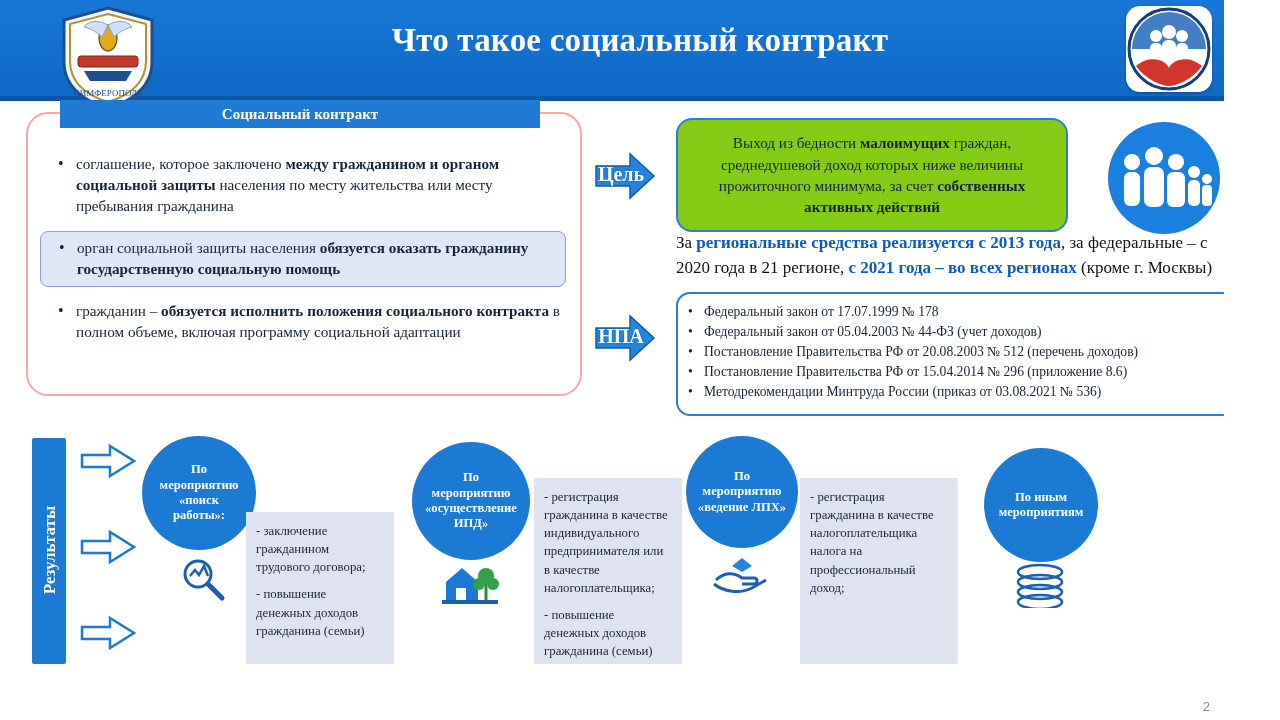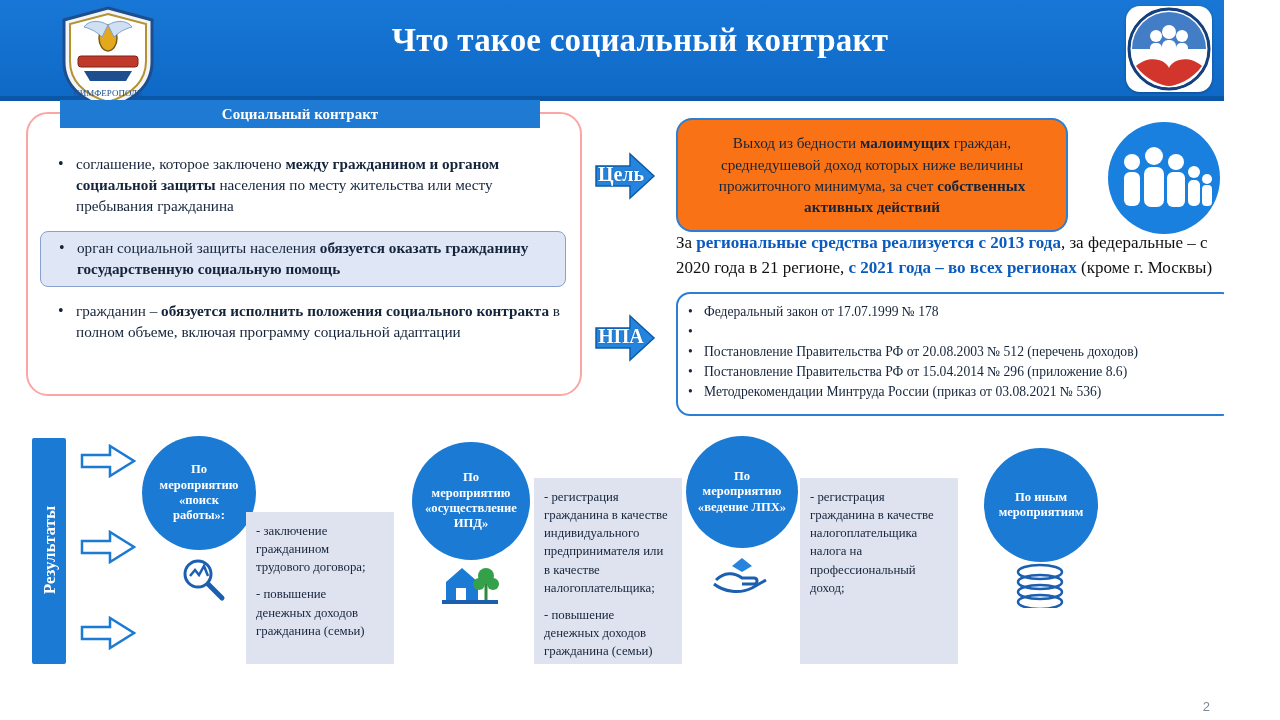--- a/index.html
+++ b/index.html
@@ -128,21 +128,21 @@
     font-family: "Liberation Serif", serif;
   }
 
   
   .goal-box {
     position: absolute;
     left: 676px; top: 118px;
     width: 392px; height: 114px;
     border: 2px solid #2a7fd4;
     border-radius: 16px;
-    background: #f97316;
+    background: #84cc16;
     display: flex;
     align-items: center;
     justify-content: center;
     text-align: center;
     padding: 6px 14px;
     box-sizing: border-box;
     font-size: 15.2px;
     line-height: 1.4;
     color: #14243a;
   }
@@ -361,20 +361,21 @@
   </div>
   <div class="tag-label" style="left:590px; top:325px; width:62px; text-align:center; color:#ffffff; text-shadow:0 0 2px #0d5ca8;">НПА</div>
 
   <div class="npa-box">
     <div class="npa-item">
       <span class="dot">•</span>
       <span>Федеральный закон от 17.07.1999 № 178</span>
     </div>
     <div class="npa-item">
       <span class="dot">•</span>
+      <span>Федеральный закон от 05.04.2003 № 44-ФЗ (учет доходов)</span>
     </div>
     <div class="npa-item">
       <span class="dot">•</span>
       <span>Постановление Правительства РФ от 20.08.2003 № 512 (перечень доходов)</span>
     </div>
     <div class="npa-item">
       <span class="dot">•</span>
       <span>Постановление Правительства РФ от 15.04.2014 № 296 (приложение 8.6)</span>
     </div>
     <div class="npa-item">

